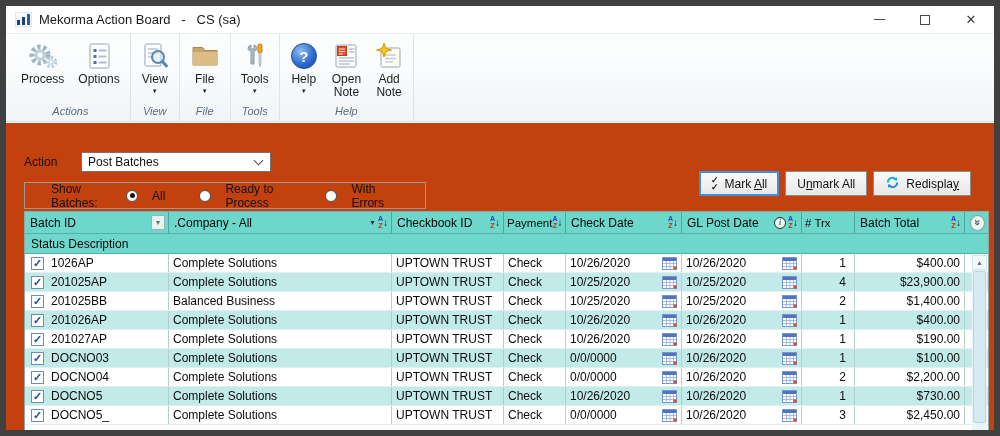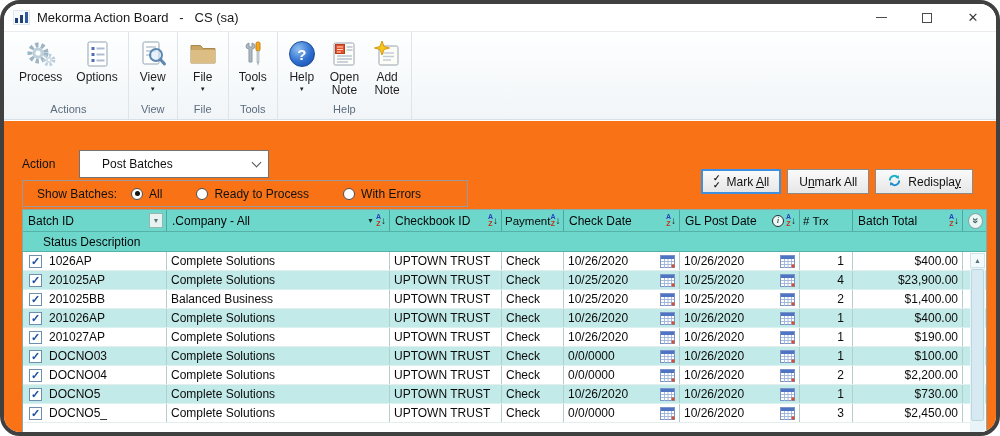--- a/index.html
+++ b/index.html
@@ -1,50 +1,50 @@
 <!DOCTYPE html>
 <html><head>
 <meta charset="utf-8">
 <style>
   html,body{margin:0;padding:0;background:#fff;font-family:"Liberation Sans",sans-serif;}
   *{box-sizing:border-box;}
-  .window{position:relative;width:1000px;height:436px;border:4px solid #404040;border-radius:20px;overflow:hidden;background:#fff;}
+  .window{position:relative;width:1000px;height:436px;border:6px solid #404040;border-radius:0;overflow:hidden;background:#fff;}
 
   
   .titlebar{height:28px;display:flex;align-items:center;background:#fff;border-bottom:1px solid #e9edf0;padding-left:9px;}
   .app-icon{width:17px;height:15px;display:flex;align-items:flex-end;gap:2px;margin-right:7px;padding:1px;border:1px solid #dfe6ec;background:#f6f9fb;}
   .app-icon i{display:block;width:3px;background:#1d3f73;}
   .app-icon i.b1{height:5px}.app-icon i.b2{height:8px}.app-icon i.b3{height:11px;background:#2d5aa0}
   .title-text{font-size:13px;color:#191919;white-space:pre;}
   .win-controls{margin-left:auto;display:flex;height:100%;}
   .win-btn{width:46px;display:flex;align-items:center;justify-content:center;color:#3c3c3c;font-size:13px;cursor:default;}
   .glyph-min{width:11px;border-top:1.2px solid #4a4a4a;display:block;}
   .glyph-max{width:10px;height:10px;border:1.2px solid #4a4a4a;display:block;}
 
   
   .ribbon{height:88px;display:flex;align-items:stretch;background:linear-gradient(#feffff,#f1f5f8);border-bottom:1px solid #d8e1e7;padding-left:5px;}
   .rgroup{display:flex;flex-direction:column;border-right:1px solid #dde4ea;padding:0 3px;}
   .rbuttons{flex:1;display:flex;align-items:stretch;}
   .rbtn{display:flex;flex-direction:column;align-items:center;padding:5px 7px 0;min-width:42px;cursor:default;border-radius:3px;}
   .ricon{height:34px;display:flex;align-items:center;justify-content:center;}
   .rlabel{font-size:12px;color:#1e1e1e;line-height:13px;text-align:center;}
   .rcaret{font-size:6px;color:#222;line-height:7px;margin-top:2px;}
-  .rgroup-label{font-size:11px;color:#5c6c7c;text-align:center;padding:3px 6px 4px;}
+  .rgroup-label{font-size:11px;color:#5c6c7c;text-align:center;padding:3px 6px 4px;font-style:italic;}
   .help-orb{width:26px;height:26px;border-radius:50%;background:radial-gradient(circle at 35% 30%,#8fc0f0,#2f6fd0 55%,#16449c);color:#fff;font-weight:bold;font-size:15px;display:flex;align-items:center;justify-content:center;border:1px solid #1a4a9e;}
 
   
-  .panel{position:absolute;top:117px;left:0;right:0;bottom:0;background:#f97316;}
+  .panel{position:absolute;top:117px;left:0;right:0;bottom:0;background:#c2410c;}
   .action-row{position:absolute;left:18px;top:29px;display:flex;align-items:center;}
   .action-label{font-size:12px;color:#111;width:57px;}
-  .combo{width:190px;height:28px;background:#fff;border:1px solid #737373;display:flex;align-items:center;padding-left:22px;font-size:12px;color:#111;}
+  .combo{width:190px;height:20px;background:#fff;border:1px solid #737373;display:flex;align-items:center;padding-left:6px;font-size:12px;color:#111;}
   .combo-caret{margin-left:auto;margin-right:8px;width:7px;height:7px;border-right:1.4px solid #555;border-bottom:1.4px solid #555;transform:rotate(45deg);margin-top:-4px;}
 
-  .filter-box{position:absolute;left:18px;top:59px;width:446px;height:27px;border:1px solid #9a9a9a;display:flex;align-items:center;padding-left:14px;}
+  .filter-box{position:absolute;left:18px;top:59px;width:402px;height:27px;border:1px solid #9a9a9a;display:flex;align-items:center;padding-left:26px;}
   .fb-label{font-size:12px;color:#111;margin-right:14px;}
-  .radio-opt{display:flex;align-items:center;gap:6px;font-size:12px;color:#111;margin-right:34px;}
+  .radio-opt{display:flex;align-items:center;gap:14px;font-size:12px;color:#111;margin-right:34px;}
   .radio{width:12px;height:12px;border:1px solid #4f4f4f;border-radius:50%;background:#fff;position:relative;flex:0 0 auto;}
   .radio.sel::after{content:"";position:absolute;inset:2.5px;border-radius:50%;background:#161616;}
 
   .cmd-buttons{position:absolute;top:48px;right:23px;display:flex;gap:6px;}
   .cmd-btn{height:25px;background:linear-gradient(#fafafa,#e7e7e7);border:1px solid #8a8a8a;display:flex;align-items:center;padding:4px 11px;font-size:12px;color:#111;gap:6px;cursor:default;}
   .cmd-btn.focused{border:2px solid #3f8fe0;padding:0 10px;}
   .cmd-btn u{text-decoration:underline;}
   .dbl-check{display:flex;flex-direction:column;font-size:9px;line-height:7px;color:#1a1a1a;font-weight:bold;}
 
   
@@ -55,21 +55,21 @@
   .hdr-right{margin-left:auto;display:flex;align-items:center;gap:2px;}
   .azcol{display:flex;flex-direction:column;align-items:center;}
   .azcol i{font-style:normal;font-weight:bold;font-size:7px;line-height:6.5px;}
   .sa{color:#2a3fc0;} .sz{color:#c03014;}
   .sarr{font-size:10px;color:#101010;font-weight:normal;line-height:10px;}
   .filter-btn{width:14px;height:15px;background:#e7f2f1;border:1px solid #93b7b3;font-size:7px;color:#5a7a78;display:flex;align-items:center;justify-content:center;margin-left:auto;}
   .cmp-caret{font-size:7px;color:#16312f;}
   .info-icon{width:12px;height:12px;border:1px solid #2c2c2c;border-radius:50%;font-size:9px;font-family:"Liberation Serif",serif;font-style:italic;display:flex;align-items:center;justify-content:center;line-height:1;color:#1a1a1a;background:#eafaf8;}
   .dbl-chevron{width:16px;height:16px;border:1px solid #85a5a2;border-radius:50%;background:#eaf7f5;color:#47615f;display:flex;align-items:center;justify-content:center;margin-left:auto;}
   .dbl-chevron b{transform:rotate(90deg);font-size:11px;line-height:1;}
-  .status-row{height:20px;background:#6ed7cc;border-bottom:1px solid #54b2a9;display:flex;align-items:center;padding-left:20px;font-size:12px;color:#070707;}
+  .status-row{height:20px;background:#6ed7cc;border-bottom:1px solid #54b2a9;display:flex;align-items:center;padding-left:6px;font-size:12px;color:#070707;}
 
   .grid-row{display:grid;grid-template-columns:144px 223px 112px 62px 116px 120px 53px 110px;height:19px;background:#fff;border-bottom:1px solid #e4eeec;}
   .grid-row.alt{background:#c2eae8;border-bottom-color:#d9f1ef;}
   .grid-row.empty{height:12px;border-bottom:none;}
   .cell{display:flex;align-items:center;font-size:12px;color:#0b0b0b;padding:0 4px;border-right:1px solid #b2cfcb;overflow:hidden;white-space:nowrap;}
   .cell.num{justify-content:flex-end;}
   .c-trx{padding-right:8px;}
   .checkbox{width:13px;height:13px;background:#fff;border:1px solid #6f8fae;display:flex;align-items:center;justify-content:center;margin:0 7px 0 2px;flex:0 0 auto;}
   .checkbox b{color:#1c50a2;font-size:11px;line-height:1;transform:translateY(-0.5px);}
   .cal{width:15px;height:13px;margin-left:auto;flex:0 0 auto;}

